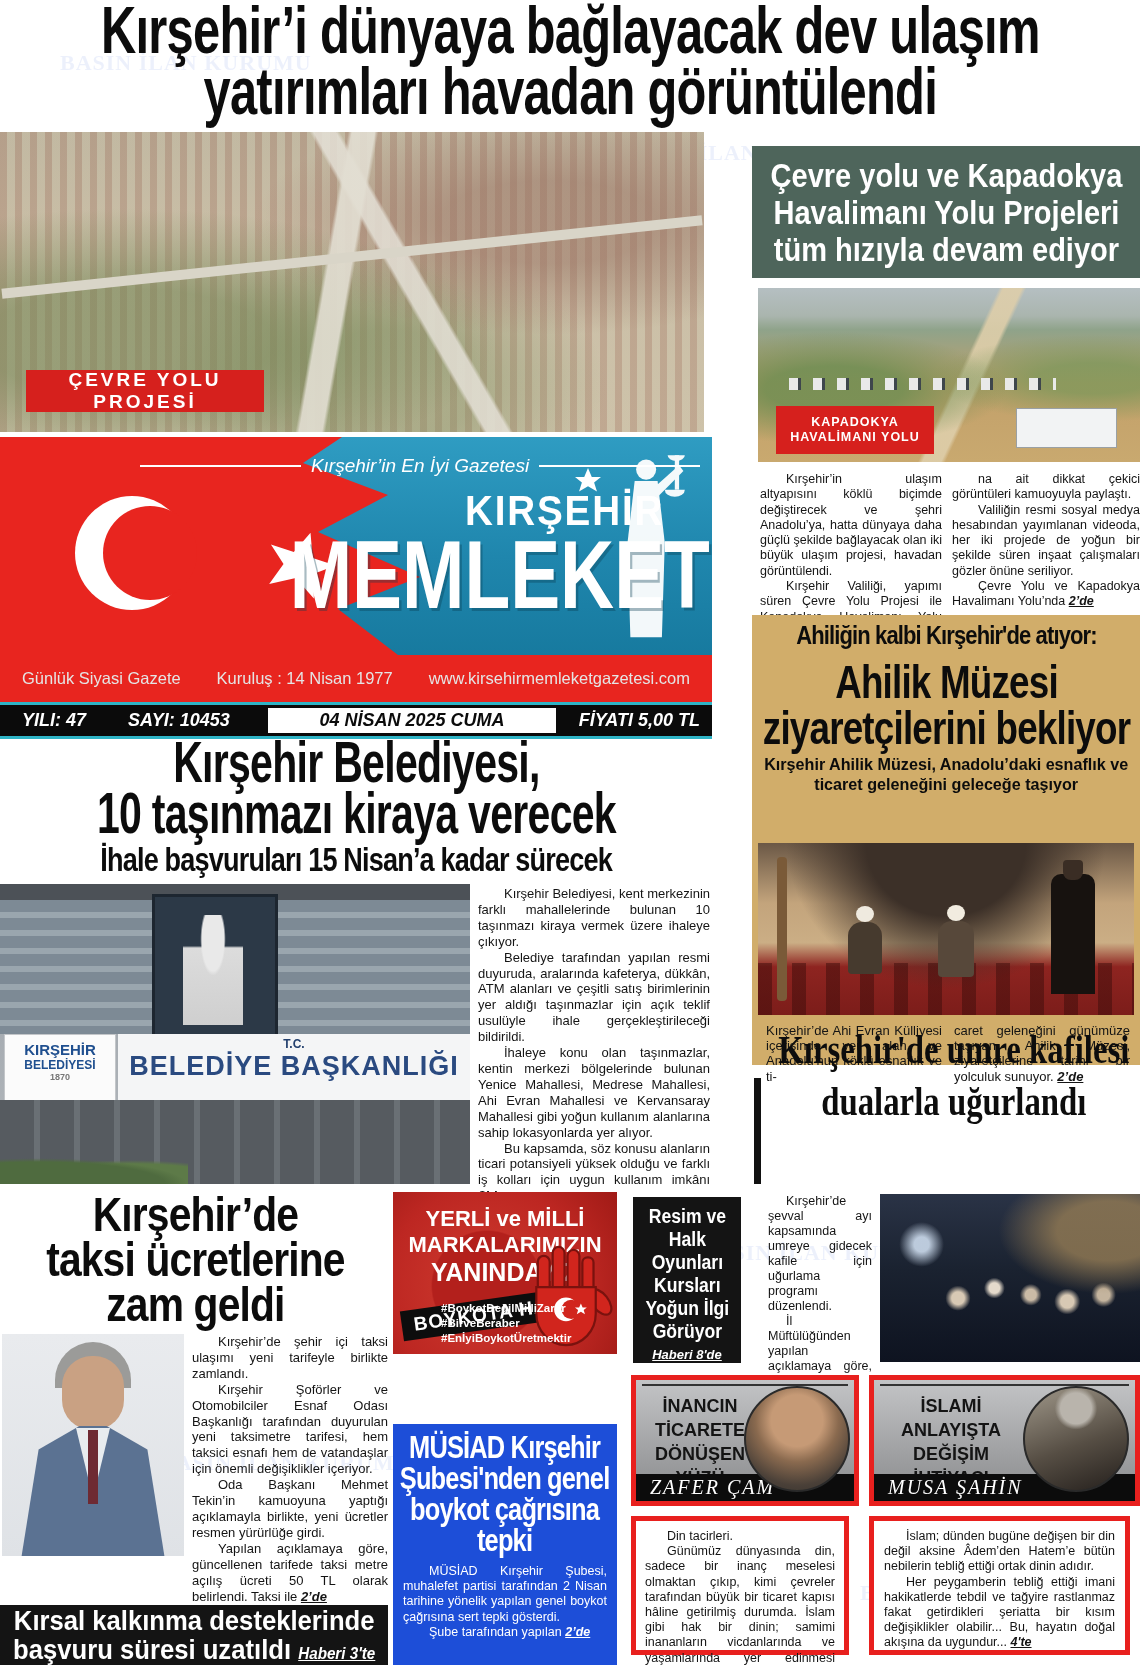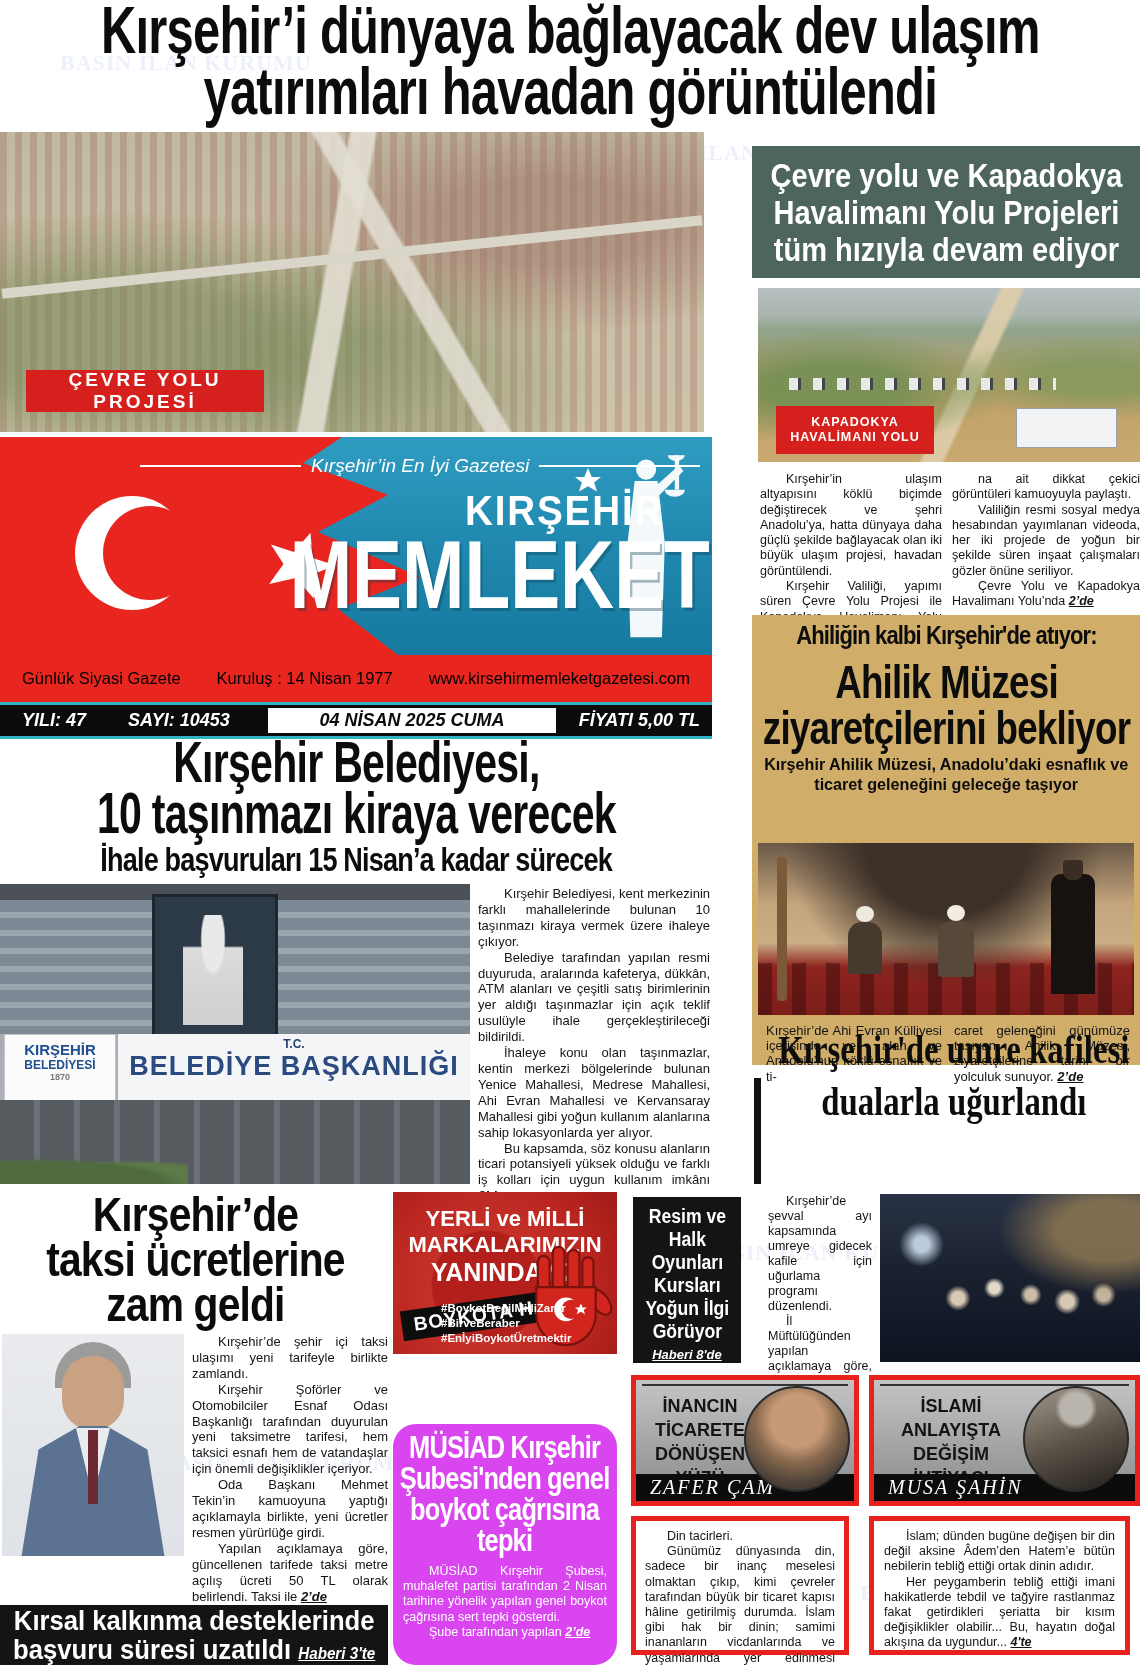--- a/index.html
+++ b/index.html
@@ -14,34 +14,34 @@
   .cont{font-weight:bold;font-style:italic;text-decoration:underline;white-space:nowrap;}
   .wm{position:absolute;font-weight:bold;font-size:22px;color:#1d4ed8;opacity:.08;letter-spacing:1px;font-family:Liberation Serif, serif;}
   .photo{position:absolute;overflow:hidden;}
   .redlabel{position:absolute;background:#d6201d;color:#fff;font-weight:bold;display:flex;
             align-items:center;justify-content:center;text-align:center;}
   
   .masthead{background:linear-gradient(180deg,#2f9cc2 0%,#1f86ad 55%,#177a9f 100%);}
   .tagline{display:flex;align-items:center;gap:10px;color:#fff;
            font-family:Liberation Sans, sans-serif;font-style:italic;font-size:19px;}
   .tagline .ln{flex:1;height:2px;background:#fff;}
-  .redstrip{background:#e8251f;color:#000000;display:flex;align-items:center;
+  .redstrip{background:#e8251f;color:#e5e5e5;display:flex;align-items:center;
             justify-content:space-between;padding:0 22px;font-size:16.5px;}
   .infobar{background:#0b0b0b;border-top:3px solid #2fb4c6;border-bottom:3px solid #2fb4c6;
            color:#fff;font-style:italic;font-weight:bold;font-size:18px;}
   .datebox{position:absolute;left:268px;top:3px;width:288px;height:25px;background:#fff;color:#0b0b0b;
            display:flex;align-items:center;justify-content:center;}
   
   .tealbox{background:#4e655b;color:#fff;}
   .tanbox{background:#d1ad6a;}
   .blackbox{background:#141414;color:#fff;text-align:center;}
   .adbox{background:radial-gradient(circle at 42% 58%, #b3201c 0%, #b3201c 34%, #c53028 35%, #bd2722 62%, #a01a16 100%);}
   .stamp{display:inline-block;background:#0d0d0d;color:#fff;font-weight:bold;font-size:19px;
          padding:4px 12px;transform:rotate(-8deg);letter-spacing:1px;}
-  .musiad{background:#d946ef;color:#fff;border-radius:23px;}
+  .musiad{background:#1d4ed8;color:#fff;}
   .colbox-top{background:linear-gradient(180deg,#c3c4c6 0%,#9a9b9d 70%,#8d8e90 100%);
               border:5px solid #e8201e;}
   .colbox-top .titleline{border-top:2px solid #333;}
   .namebar{position:absolute;left:0;right:0;bottom:0;height:27px;background:#0c0c0c;color:#fff;
            font-family:"Liberation Serif",serif;font-style:italic;font-size:20px;letter-spacing:2px;
            display:flex;align-items:center;padding-left:14px;}
   .colbox-txt{background:#fff;border:5px solid #e8201e;}
   .circphoto{position:absolute;border-radius:50%;border:2px solid #2a2a2a;}
 </style>
 </head>

